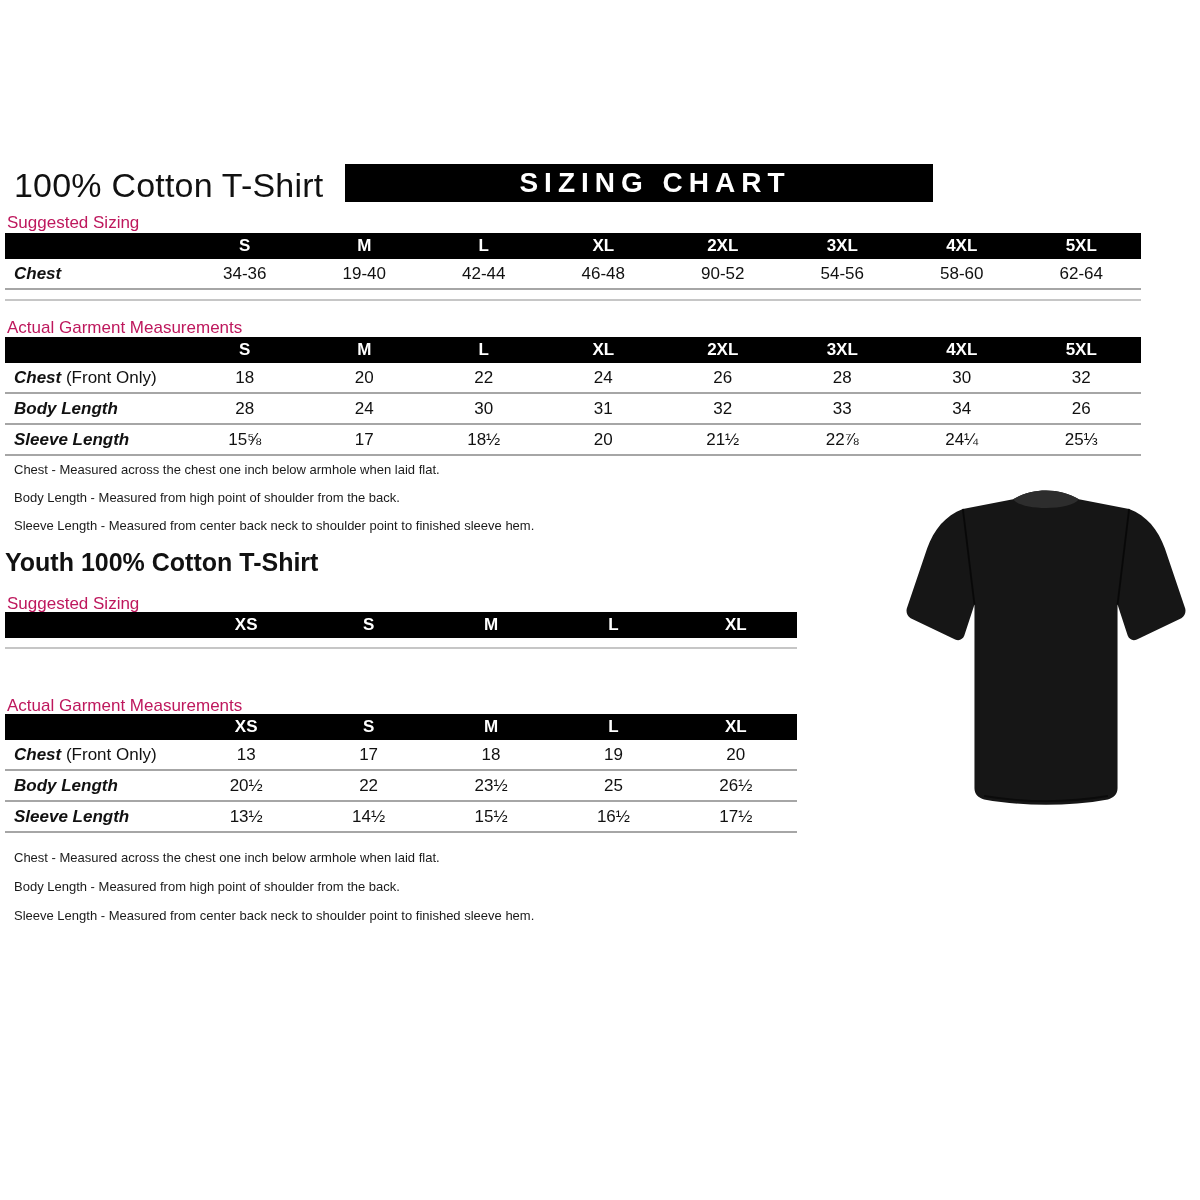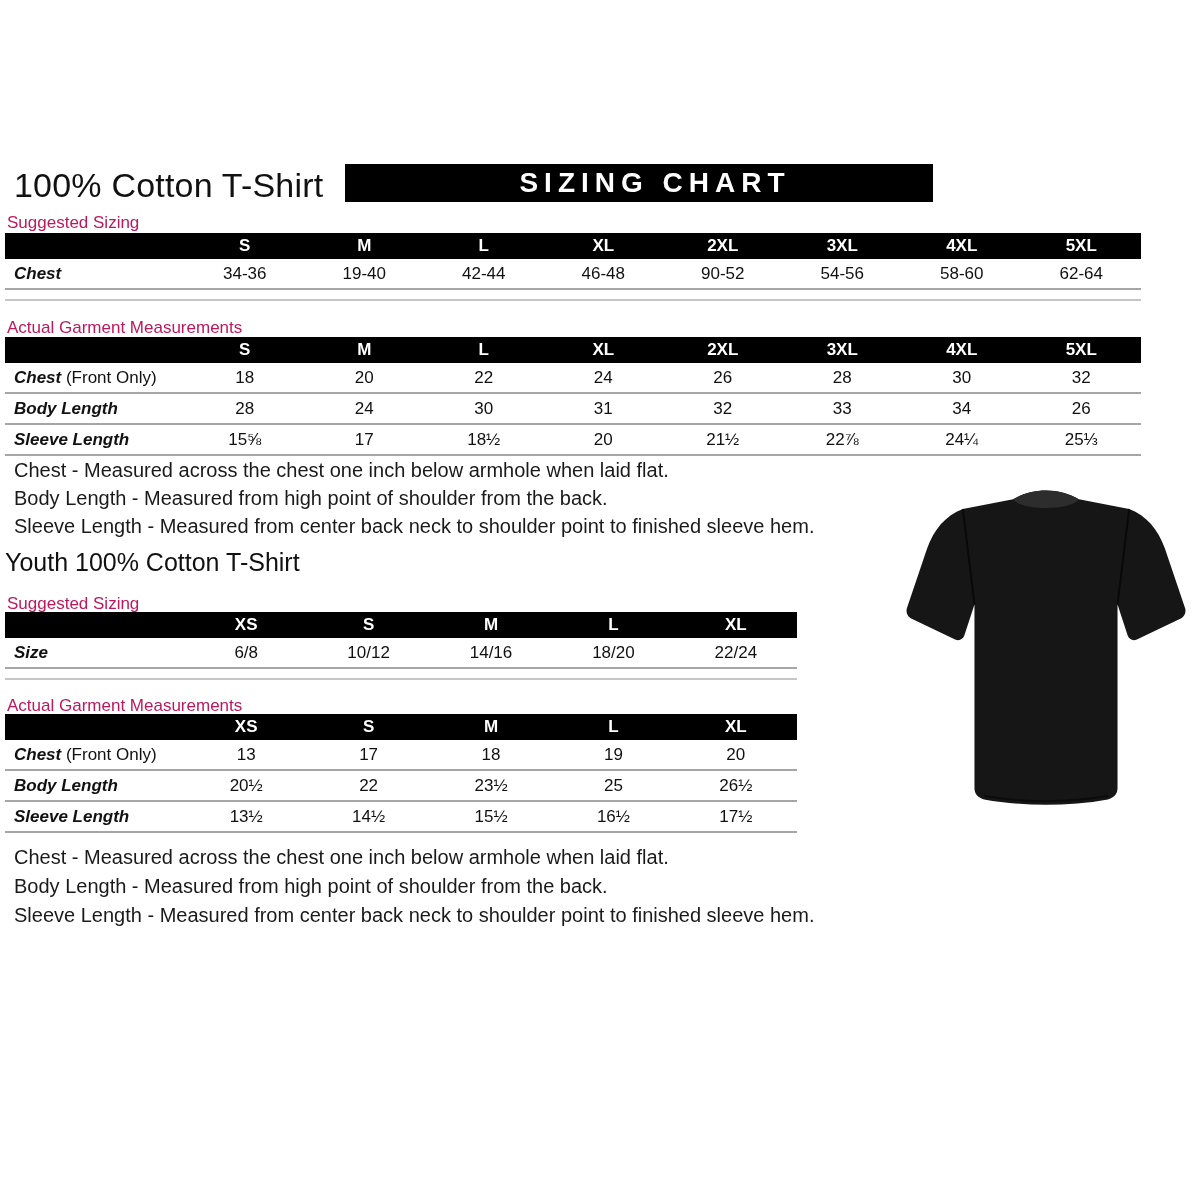--- a/index.html
+++ b/index.html
@@ -16,23 +16,23 @@
     left:345px;top:164px;width:556px;height:38px;background:#000;color:#fff;
     font-weight:bold;font-size:28px;letter-spacing:6px;
     display:flex;align-items:center;justify-content:center;padding-left:32px;
   }
 
   .sec-label{font-size:17px;color:#be185d;}
   #adult-suggested-label{left:7px;top:213px;}
   #adult-suggested-table{left:5px;top:233px;width:1136px;}
   #adult-actual-label{left:7px;top:318px;}
   #adult-actual-table{left:5px;top:337px;width:1136px;}
-  .notes{left:14px;font-size:20px;color:#1a1a1a;}
+  .notes{left:14px;font-size:13px;color:#1a1a1a;}
   #adult-notes{top:456px;line-height:28px;}
-  #youth-title{left:5px;top:548px;font-size:25px;font-weight:normal;}
+  #youth-title{left:5px;top:548px;font-size:25px;font-weight:bold;}
   #youth-suggested-label{left:7px;top:594px;}
   #youth-suggested-table{left:5px;top:612px;width:792px;}
   #youth-actual-label{left:7px;top:696px;}
   #youth-actual-table{left:5px;top:714px;width:792px;}
   #youth-notes{top:843px;line-height:29px;}
 
   
   .trow{display:flex;align-items:center;}
   .thead{background:#000;color:#fff;font-weight:bold;height:26px;font-size:17px;}
   .tbodyrow{height:29px;font-size:17px;border-bottom:2px solid #a6a6a6;}
@@ -135,28 +135,20 @@
 
 <div class="abs sec-label" id="youth-suggested-label">Suggested Sizing</div>
 <div class="abs" id="youth-suggested-table">
     <div class="trow thead">
       <div class="tcell tlabel"></div>
       <div class="tcell">XS</div>
       <div class="tcell">S</div>
       <div class="tcell">M</div>
       <div class="tcell">L</div>
       <div class="tcell">XL</div>
-    </div>
-    <div class="trow tbodyrow">
-      <div class="tcell tlabel"><b>Size</b></div>
-      <div class="tcell">6/8</div>
-      <div class="tcell">10/12</div>
-      <div class="tcell">14/16</div>
-      <div class="tcell">18/20</div>
-      <div class="tcell">22/24</div>
     </div>
     <div class="underline"></div>
   </div>
 
 <div class="abs sec-label" id="youth-actual-label">Actual Garment Measurements</div>
 <div class="abs" id="youth-actual-table">
     <div class="trow thead">
       <div class="tcell tlabel"></div>
       <div class="tcell">XS</div>
       <div class="tcell">S</div>

